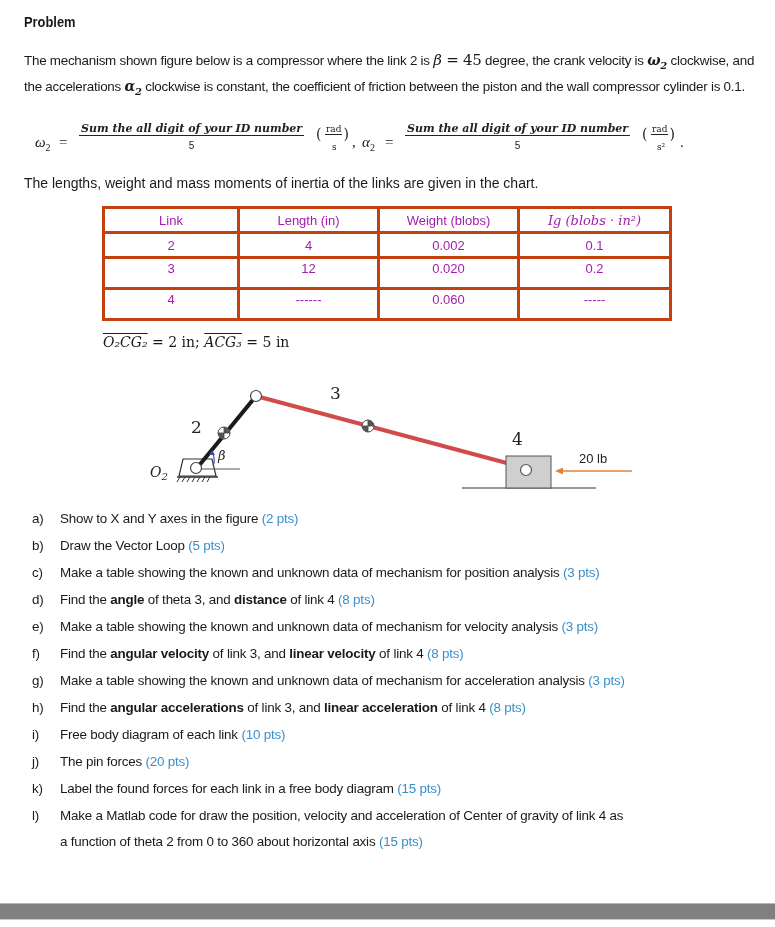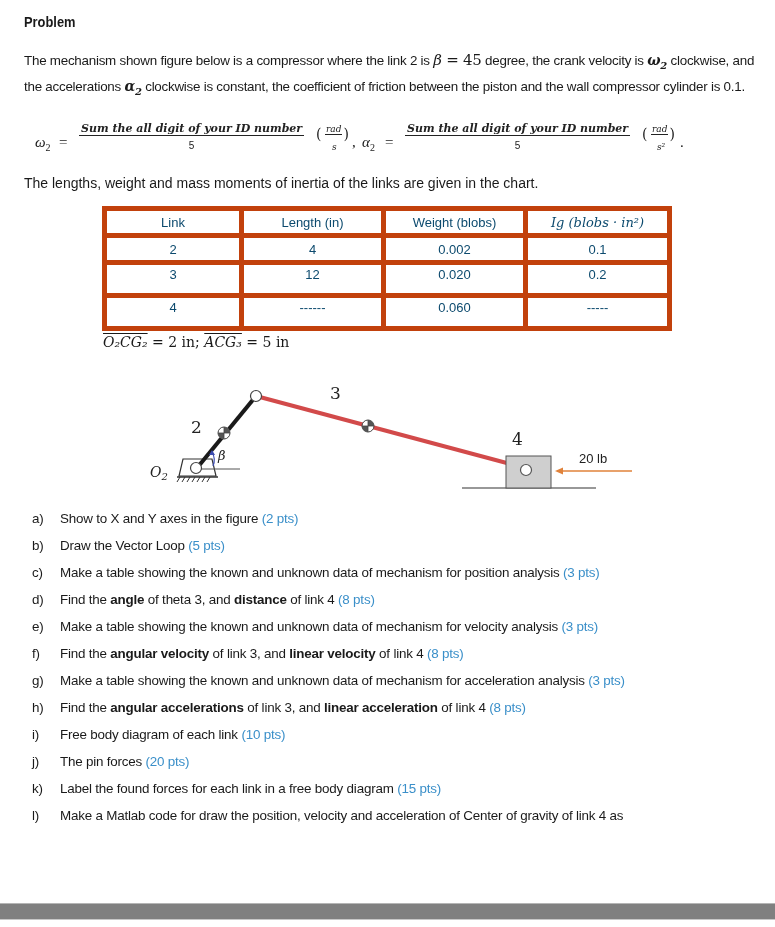--- a/index.html
+++ b/index.html
@@ -20,35 +20,35 @@
 
     .formula {
       position: absolute; top: 120px; left: 35px; height: 50px; width: 720px;
       font-family: "DejaVu Serif", serif; font-size: 14px;
     }
     .fsym { position: absolute; top: 14px; font-style: italic; font-size: 15px; font-family: Liberation Serif, serif; }
     .frac { position: absolute; top: 2px; text-align: center; }
     .frac .num { font-style: italic; font-weight: bold; font-size: 11px; padding: 0 2px; border-bottom: 1px solid #222; white-space: nowrap; color:#222; }
     .frac .den { font-family: "Liberation Sans", sans-serif; font-size: 10px; padding-top: 4px; }
     .unit { position: absolute; top: 6px; font-size: 14px; }
-    .unit .small { position: absolute; font-size: 9px; font-style: italic; }
+    .unit .small { position: absolute; font-size: 9px; }
 
     .chart-caption {
       position: absolute; left: 24px; top: 175px;
       font-family: "Liberation Sans", sans-serif; font-size: 14px;
     }
 
     table.data {
       position: absolute; left: 102px; top: 206px; width: 570px;
       border-collapse: collapse; font-family: "Liberation Sans", sans-serif; font-size: 13px;
       border: 1.5px solid #777;
     }
     table.data td, table.data th {
-      border: 5px solid #c2410c; text-align: center; font-weight: normal; padding: 0;
-      height: 22px; color: #0c4a6e;
+      border: 3px solid #c2410c; text-align: center; font-weight: normal; padding: 0;
+      height: 22px; color: #a21caf;
     }
     table.data tr.r4 td { height: 26px; vertical-align: top; padding-top: 2px; }
     table.data th.ig { font-family: "DejaVu Serif", serif; font-style: italic; font-size: 13px; }
 
     .cg-note {
       position: absolute; left: 103px; top: 334px;
       font-family: "DejaVu Serif", serif; font-style: italic; font-size: 14px;
     }
     .ovl { text-decoration: overline; }
     .cg-note .up { font-style: normal; }
@@ -210,16 +210,16 @@
     <li><span class="marker">b)</span><span>Draw the Vector Loop </span><span class="pts">(5 pts)</span></li>
     <li><span class="marker">c)</span><span>Make a table showing the known and unknown data of mechanism for position analysis </span><span class="pts">(3 pts)</span></li>
     <li><span class="marker">d)</span><span>Find the </span><b>angle</b><span> of theta 3, and </span><b>distance</b><span> of link 4 </span><span class="pts">(8 pts)</span></li>
     <li><span class="marker">e)</span><span>Make a table showing the known and unknown data of mechanism for velocity analysis </span><span class="pts">(3 pts)</span></li>
     <li><span class="marker">f)</span><span>Find the </span><b>angular velocity</b><span> of link 3, and </span><b>linear velocity</b><span> of link 4 </span><span class="pts">(8 pts)</span></li>
     <li><span class="marker">g)</span><span>Make a table showing the known and unknown data of mechanism for acceleration analysis </span><span class="pts">(3 pts)</span></li>
     <li><span class="marker">h)</span><span>Find the </span><b>angular accelerations</b><span> of link 3, and </span><b>linear acceleration</b><span> of link 4 </span><span class="pts">(8 pts)</span></li>
     <li><span class="marker">i)</span><span>Free body diagram of each link </span><span class="pts">(10 pts)</span></li>
     <li><span class="marker">j)</span><span>The pin forces </span><span class="pts">(20 pts)</span></li>
     <li><span class="marker">k)</span><span>Label the found forces for each link in a free body diagram </span><span class="pts">(15 pts)</span></li>
-    <li><span class="marker">l)</span><span>Make a Matlab code for draw the position, velocity and acceleration of Center of gravity of link 4 as</span></li>
+    <li><span class="marker">l)</span><span>Make a Matlab code for draw the position, velocity and acceleration of Center of gravity of link 4 as</span><span class="line2"><span>a function of theta 2 from 0 to 360 about horizontal axis </span><span class="pts">(15 pts)</span></span></li>
   </ol>
 
 <div class="footer-band"></div>
 
 </body></html>

